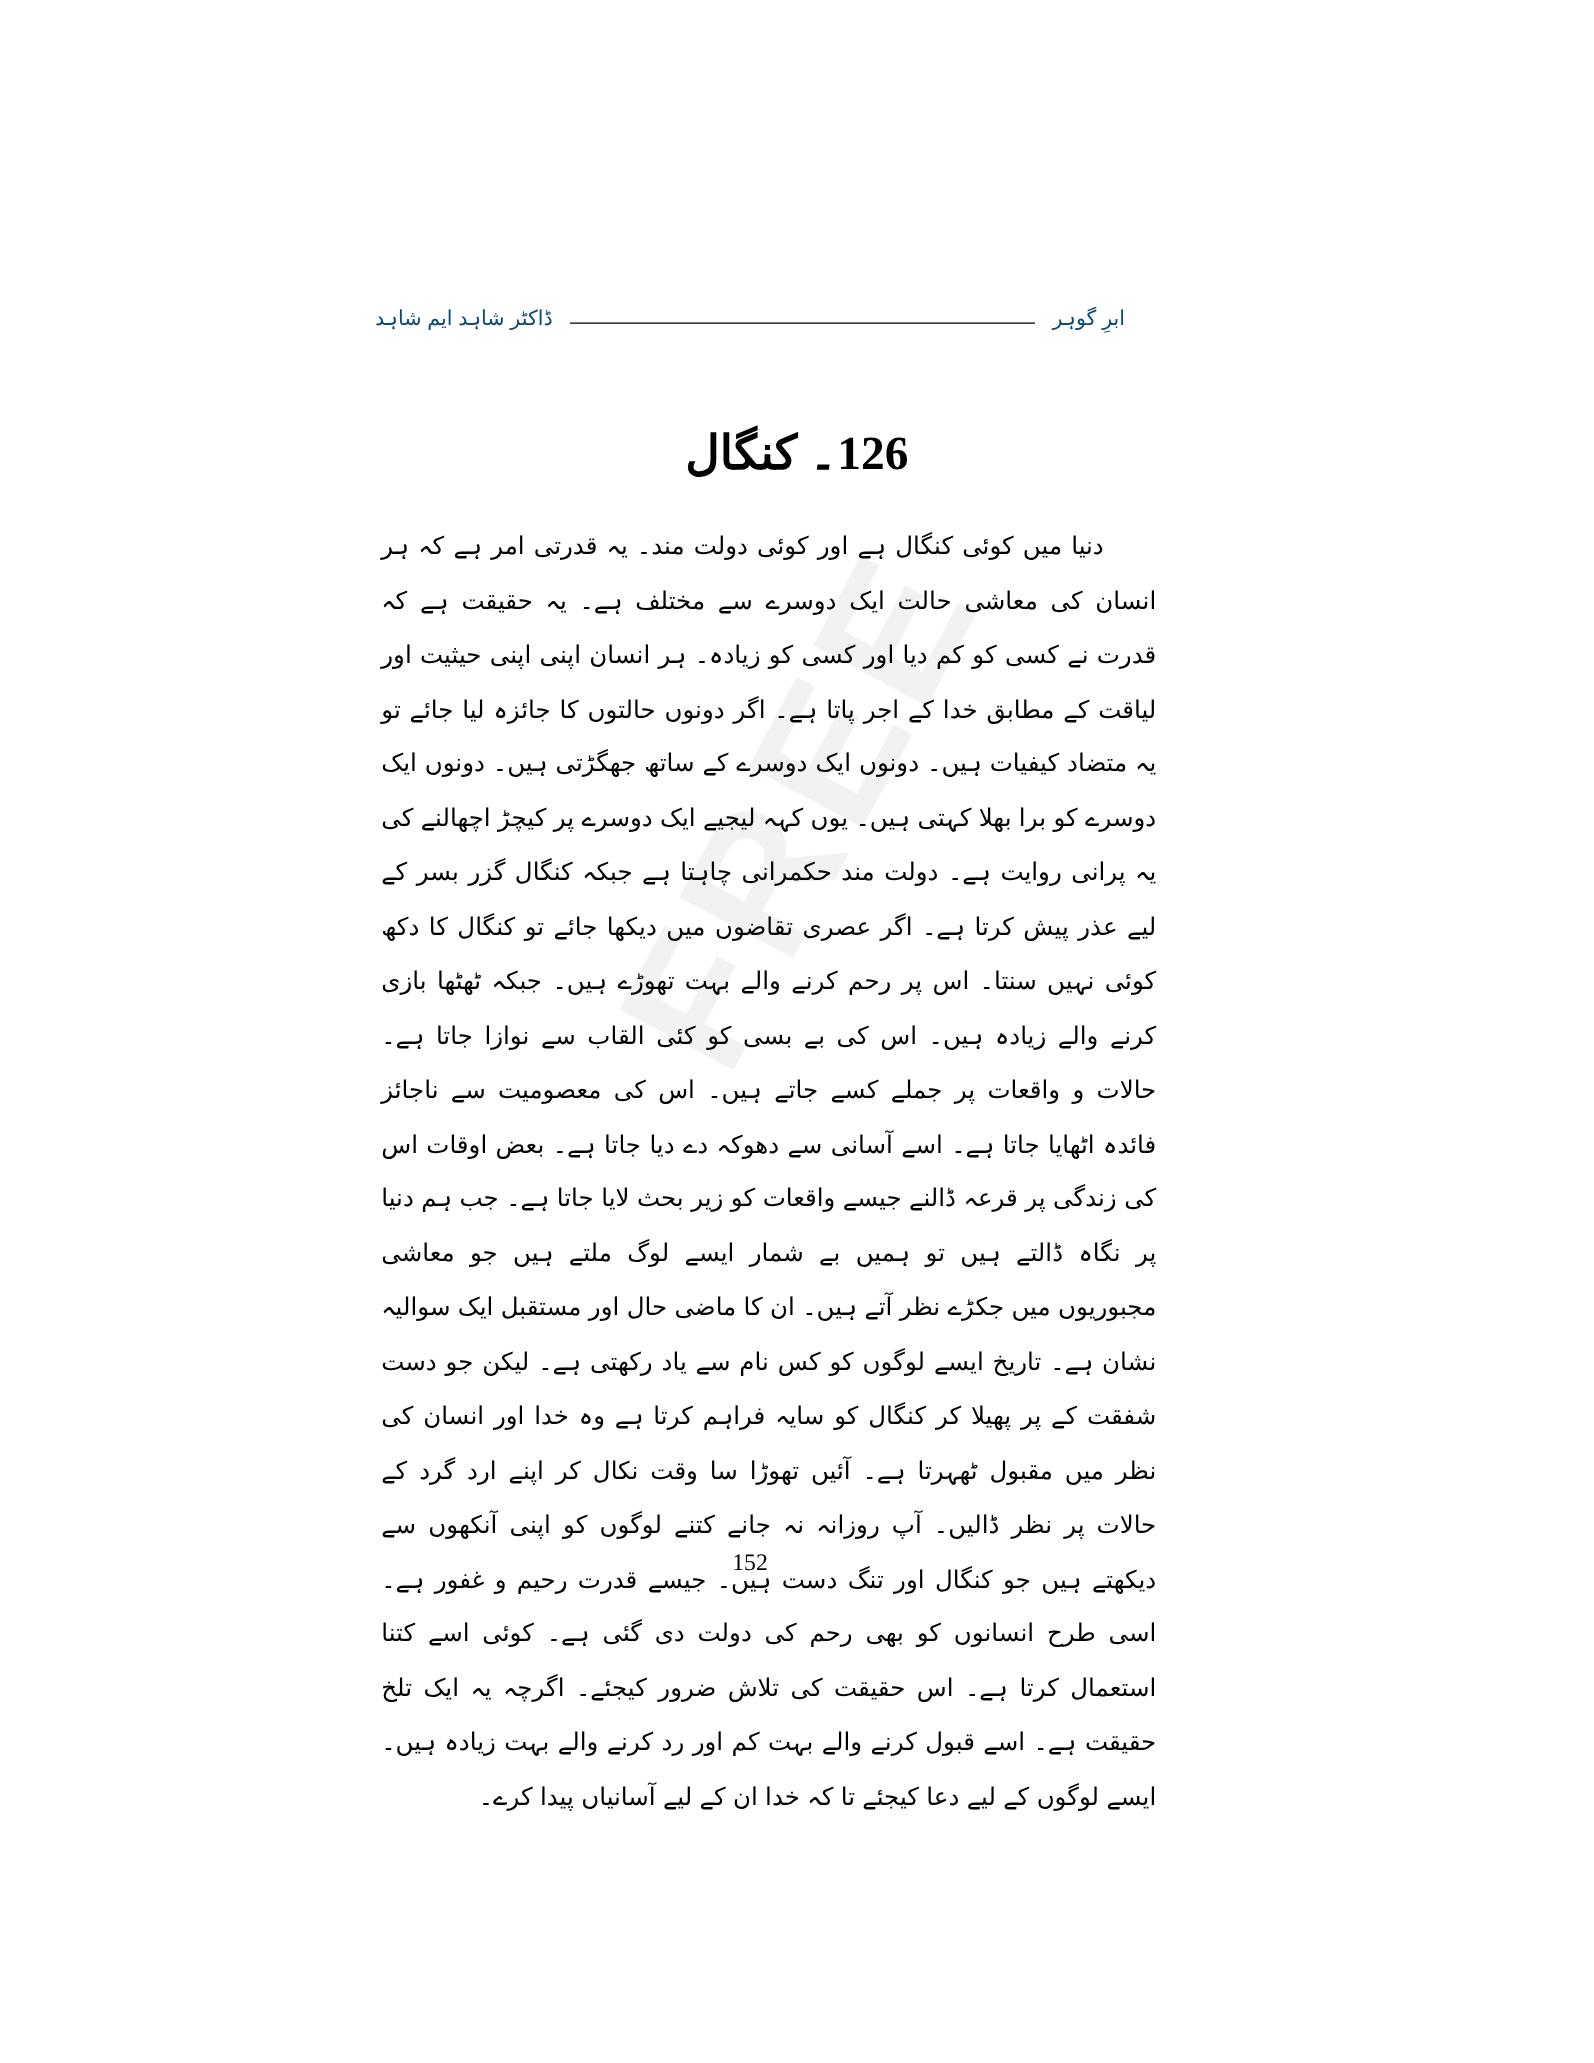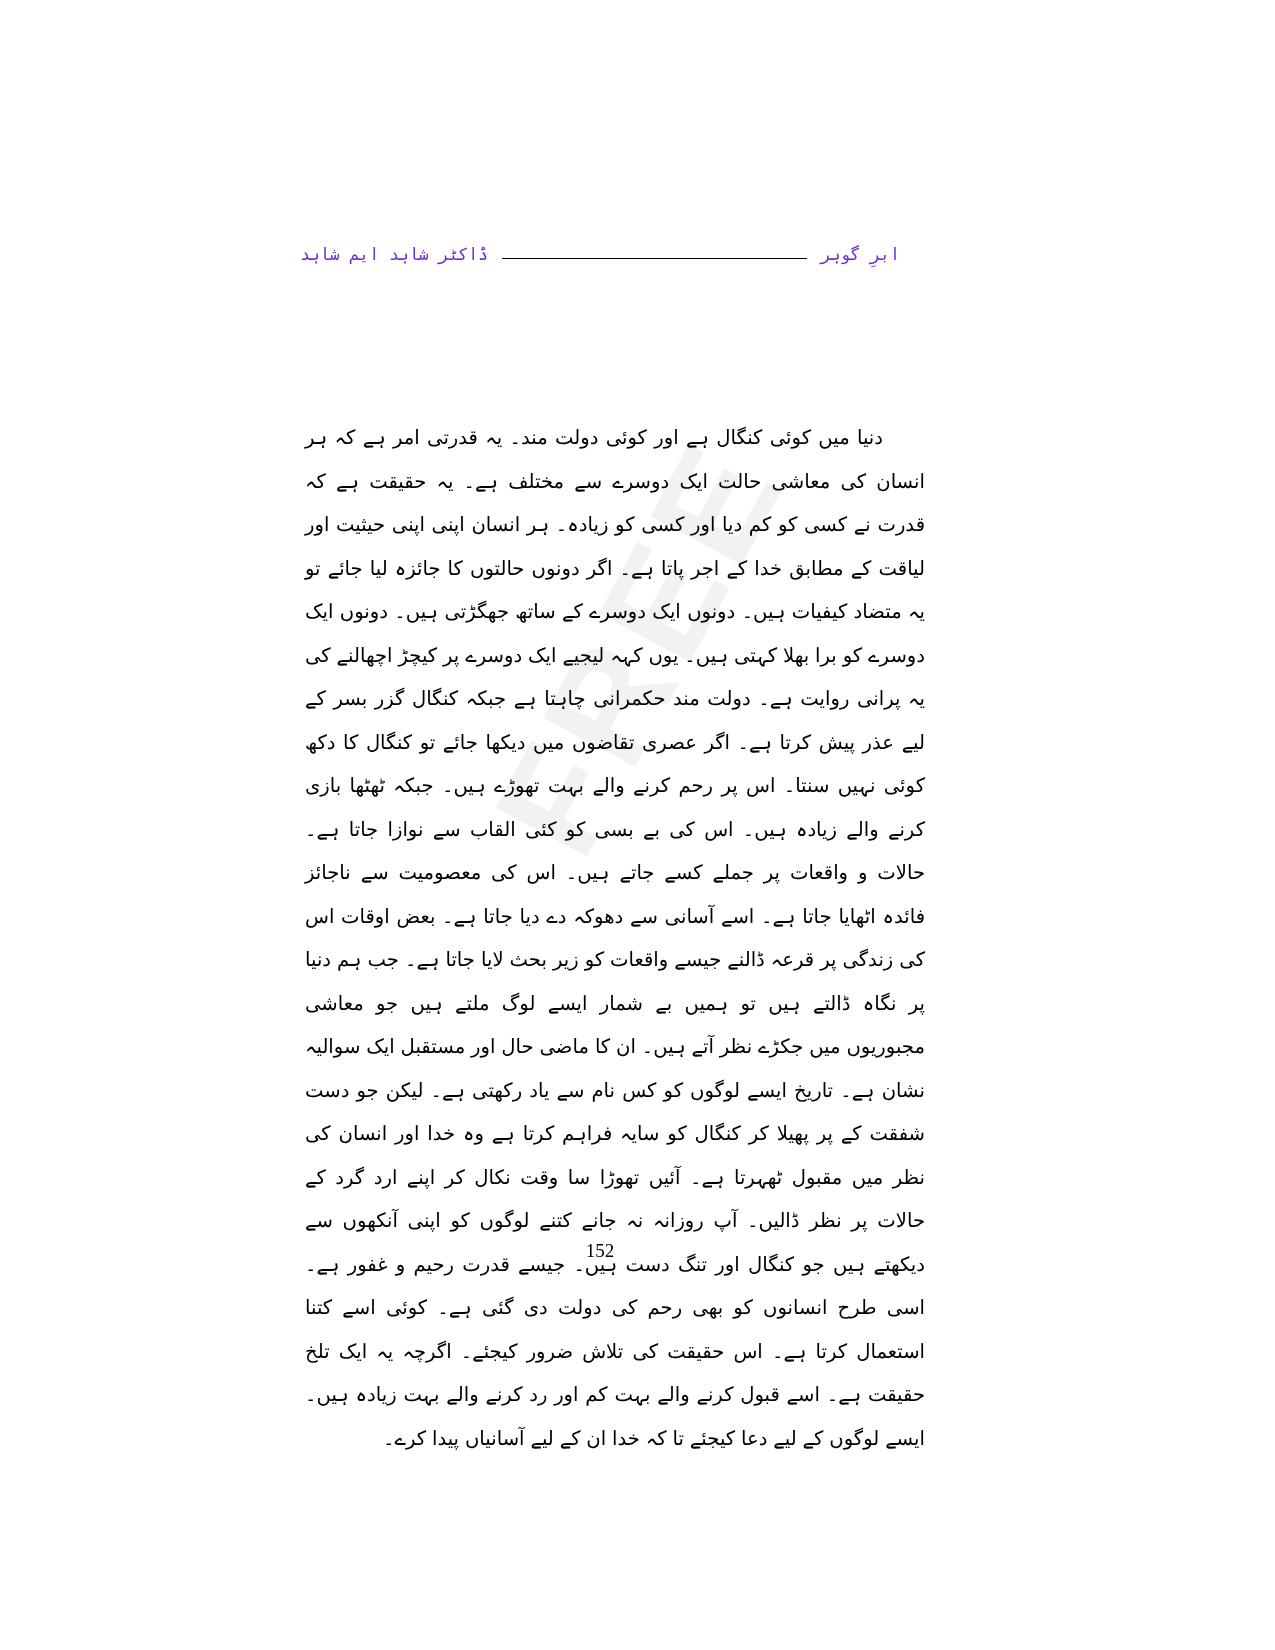--- a/index.html
+++ b/index.html
@@ -55,23 +55,23 @@
     top: 236px;
     width: 600px;
     height: 40px;
     display: flex;
     align-items: center;
     justify-content: space-between;
     direction: rtl;
     z-index: 2;
   }
   .header-right, .header-left {
-    font-family: Liberation Mono, monospace;
+    font-family: Liberation Sans, sans-serif;
     font-size: 16.5px;
-    color: #6d28d9;
+    color: #0c4a6e;
     white-space: nowrap;
     line-height: 1.2;
   }
   .header-rule {
     flex: 1 1 auto;
     height: 0;
     border-top: 1.3px solid #000;
     margin: 0 14px;
     position: relative;
     top: 2px;
@@ -135,20 +135,21 @@
   <div class="watermark">
     <div class="wm-text">FREE</div>
   </div>
 
   <div class="header">
     <div class="header-right">ابرِ گوہر</div>
     <div class="header-rule"></div>
     <div class="header-left">ڈاکٹر شاہد ایم شاہد</div>
   </div>
 
+  <div class="title">126۔ کنگال</div>
 
   <div class="body-block">
     <p>دنیا میں کوئی کنگال ہے اور کوئی دولت مند۔ یہ قدرتی امر ہے کہ ہر انسان کی معاشی حالت ایک دوسرے سے مختلف ہے۔ یہ حقیقت ہے کہ قدرت نے کسی کو کم دیا اور کسی کو زیادہ۔ ہر انسان اپنی اپنی حیثیت اور لیاقت کے مطابق خدا کے اجر پاتا ہے۔ اگر دونوں حالتوں کا جائزہ لیا جائے تو یہ متضاد کیفیات ہیں۔ دونوں ایک دوسرے کے ساتھ جھگڑتی ہیں۔ دونوں ایک دوسرے کو برا بھلا کہتی ہیں۔ یوں کہہ لیجیے ایک دوسرے پر کیچڑ اچھالنے کی یہ پرانی روایت ہے۔ دولت مند حکمرانی چاہتا ہے جبکہ کنگال گزر بسر کے لیے عذر پیش کرتا ہے۔ اگر عصری تقاضوں میں دیکھا جائے تو کنگال کا دکھ کوئی نہیں سنتا۔ اس پر رحم کرنے والے بہت تھوڑے ہیں۔ جبکہ ٹھٹھا بازی کرنے والے زیادہ ہیں۔ اس کی بے بسی کو کئی القاب سے نوازا جاتا ہے۔ حالات و واقعات پر جملے کسے جاتے ہیں۔ اس کی معصومیت سے ناجائز فائدہ اٹھایا جاتا ہے۔ اسے آسانی سے دھوکہ دے دیا جاتا ہے۔ بعض اوقات اس کی زندگی پر قرعہ ڈالنے جیسے واقعات کو زیر بحث لایا جاتا ہے۔ جب ہم دنیا پر نگاہ ڈالتے ہیں تو ہمیں بے شمار ایسے لوگ ملتے ہیں جو معاشی مجبوریوں میں جکڑے نظر آتے ہیں۔ ان کا ماضی حال اور مستقبل ایک سوالیہ نشان ہے۔ تاریخ ایسے لوگوں کو کس نام سے یاد رکھتی ہے۔ لیکن جو دست شفقت کے پر پھیلا کر کنگال کو سایہ فراہم کرتا ہے وہ خدا اور انسان کی نظر میں مقبول ٹھہرتا ہے۔ آئیں تھوڑا سا وقت نکال کر اپنے ارد گرد کے حالات پر نظر ڈالیں۔ آپ روزانہ نہ جانے کتنے لوگوں کو اپنی آنکھوں سے دیکھتے ہیں جو کنگال اور تنگ دست ہیں۔ جیسے قدرت رحیم و غفور ہے۔ اسی طرح انسانوں کو بھی رحم کی دولت دی گئی ہے۔ کوئی اسے کتنا استعمال کرتا ہے۔ اس حقیقت کی تلاش ضرور کیجئے۔ اگرچہ یہ ایک تلخ حقیقت ہے۔ اسے قبول کرنے والے بہت کم اور رد کرنے والے بہت زیادہ ہیں۔ ایسے لوگوں کے لیے دعا کیجئے تا کہ خدا ان کے لیے آسانیاں پیدا کرے۔</p>
   </div>
 
   <div class="page-number">152</div>
 
 </div>
 
 </body></html>

